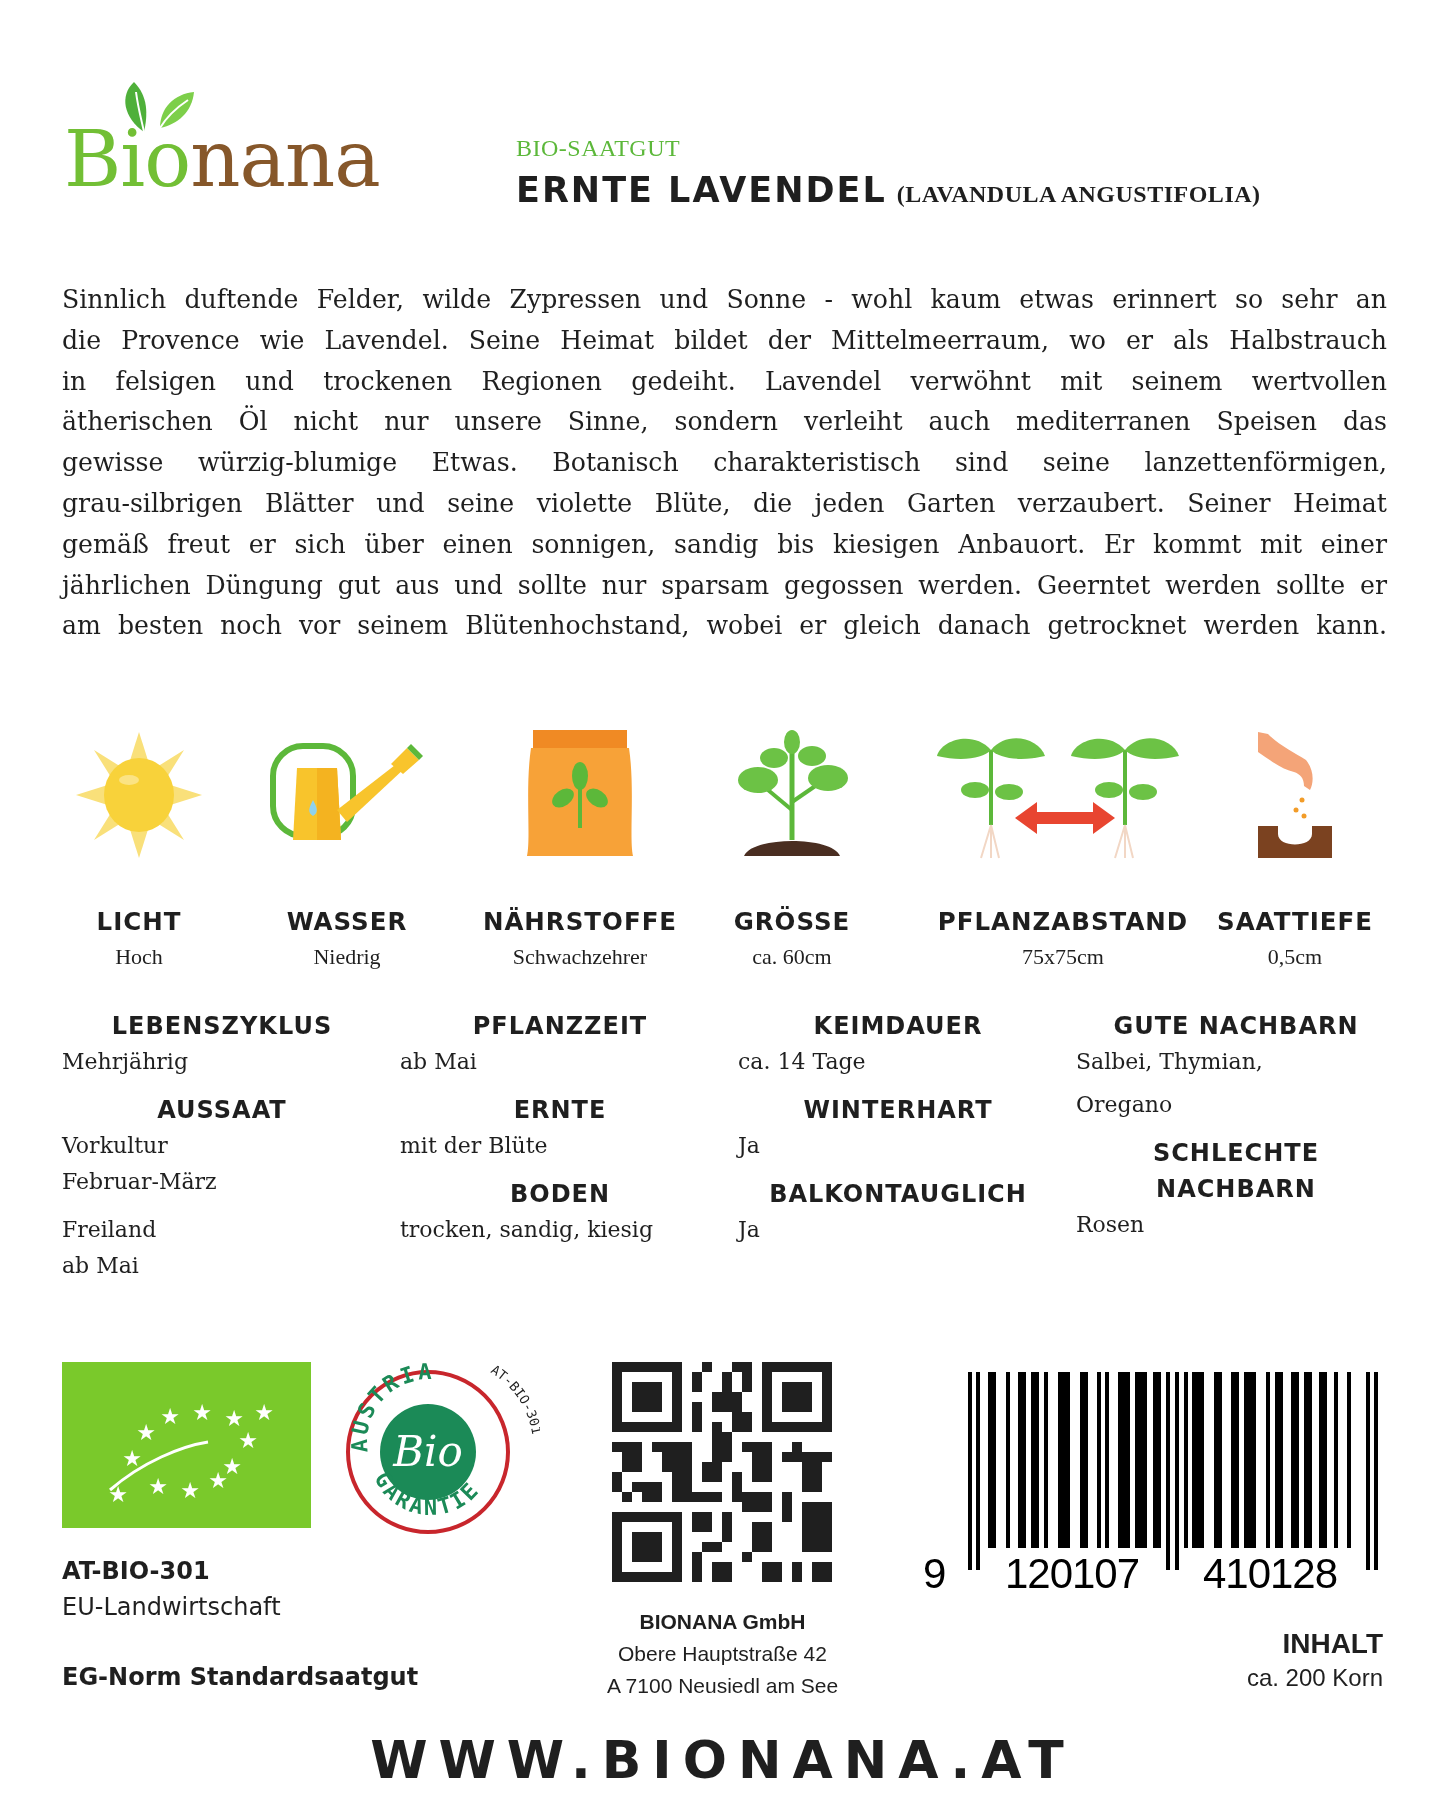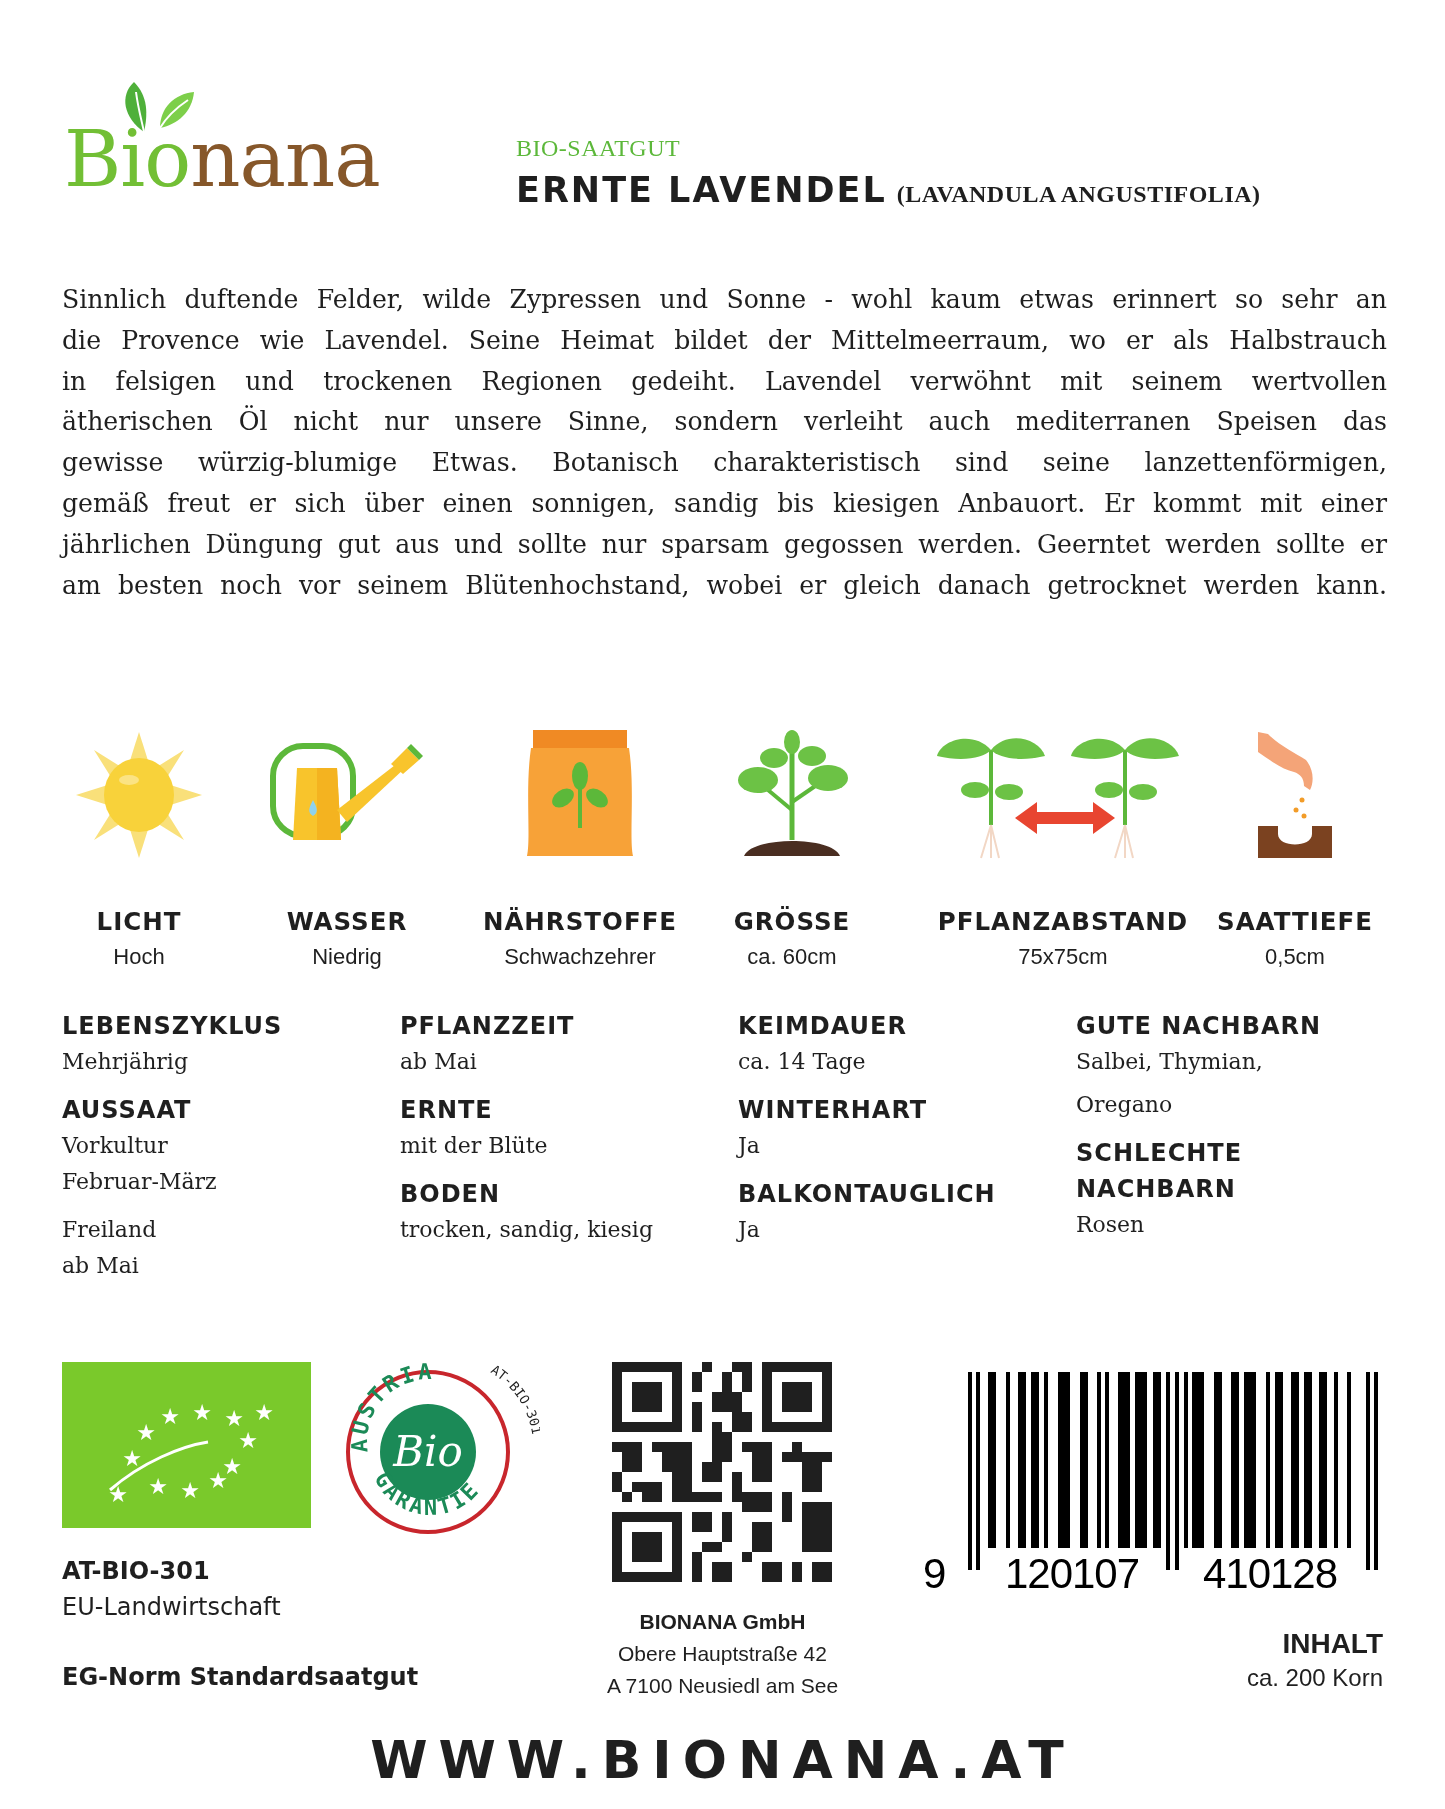--- a/index.html
+++ b/index.html
@@ -18,25 +18,25 @@
   .latin { font-family: "Liberation Serif", serif; font-weight: bold; font-size: 24px; letter-spacing: 0.5px; margin-left: 10px; }
 
   
   .desc { position: absolute; left: 62px; top: 280px; width: 1325px; font-family: "DejaVu Serif", serif; font-size: 25.2px; line-height: 40.8px; text-align: justify; text-align-last: justify; color: #1f1f1f; }
   .desc .line { display: block; text-align: justify; text-align-last: justify; white-space: nowrap; }
 
   
   .icon-col { position: absolute; text-align: center; }
   .icon-box { height: 140px; display: flex; align-items: center; justify-content: center; }
   .icon-label { margin-top: 42px; font-weight: bold; font-size: 24.5px; letter-spacing: 1px; color: #1f1f1f; white-space: nowrap; }
-  .icon-value { margin-top: 8px; font-family: Liberation Sans, sans-serif; font-size: 22px; color: #1f1f1f; white-space: nowrap; }
+  .icon-value { margin-top: 8px; font-family: Liberation Serif, serif; font-size: 22px; color: #1f1f1f; white-space: nowrap; }
 
   
   .fact-col { position: absolute; top: 1008px; width: 320px; }
-  .fact-label { font-weight: bold; font-size: 24px; letter-spacing: 1px; color: #1f1f1f; line-height: 36px; }
+  .fact-label { font-weight: bold; font-size: 24px; letter-spacing: 1px; color: #1f1f1f; line-height: 36px; text-align: center; }
   .fact-value { font-family: "DejaVu Serif", serif; font-size: 22px; color: #1f1f1f; line-height: 36px; margin-bottom: 12px; }
 
   
   .eu-logo { position: absolute; left: 62px; top: 1362px; width: 249px; height: 166px; background: #7ac92b; }
   .austria-logo { position: absolute; left: 340px; top: 1362px; width: 200px; height: 175px; }
   .cert-code { position: absolute; left: 62px; top: 1557px; font-weight: bold; font-size: 24px; }
   .cert-sub { position: absolute; left: 62px; top: 1593px; font-size: 24px; }
   .norm { position: absolute; left: 62px; top: 1663px; font-weight: bold; font-size: 24px; }
 
   .qr { position: absolute; left: 612px; top: 1362px; width: 220px; height: 220px; }
@@ -69,20 +69,21 @@
 <div class="title">
   <span>ERNTE LAVENDEL</span><span class="latin">(LAVANDULA ANGUSTIFOLIA)</span>
 </div>
 
 <div class="desc">
   <span class="line">Sinnlich duftende Felder, wilde Zypressen und Sonne - wohl kaum etwas erinnert so sehr an</span>
   <span class="line">die Provence wie Lavendel. Seine Heimat bildet der Mittelmeerraum, wo er als Halbstrauch</span>
   <span class="line">in felsigen und trockenen Regionen gedeiht. Lavendel verwöhnt mit seinem wertvollen</span>
   <span class="line">ätherischen Öl nicht nur unsere Sinne, sondern verleiht auch mediterranen Speisen das</span>
   <span class="line">gewisse würzig-blumige Etwas. Botanisch charakteristisch sind seine lanzettenförmigen,</span>
+  <span class="line">grau-silbrigen Blätter und seine violette Blüte, die jeden Garten verzaubert. Seiner Heimat</span>
   <span class="line">gemäß freut er sich über einen sonnigen, sandig bis kiesigen Anbauort. Er kommt mit einer</span>
   <span class="line">jährlichen Düngung gut aus und sollte nur sparsam gegossen werden. Geerntet werden sollte er</span>
   <span class="line">am besten noch vor seinem Blütenhochstand, wobei er gleich danach getrocknet werden kann.</span>
 </div>
 
 <div class="icon-col" style="left:54px; top:725px; width:170px;">
   <div class="icon-box">
     <svg width="130" height="130" viewBox="0 0 130 130">
       <g fill="#f9e07a">
         <polygon points="65,2 77,40 53,40"></polygon>

